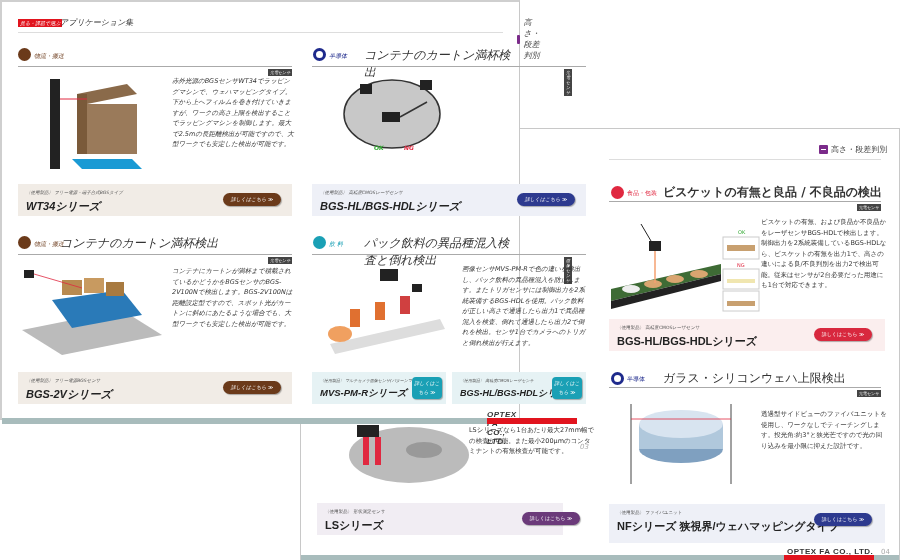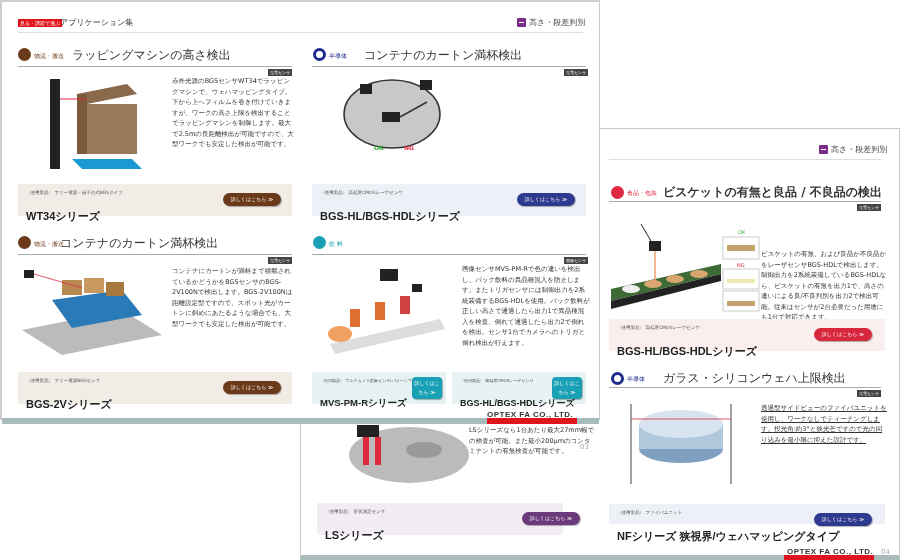--- a/index.html
+++ b/index.html
@@ -1,19 +1,19 @@
 <!DOCTYPE html>
 <html><head>
   <meta charset="utf-8">
   <style>
     * { box-sizing: border-box; margin: 0; padding: 0; }
     body { width: 900px; height: 560px; background: #ffffff; position: relative; overflow: hidden; font-family: "DejaVu Sans", sans-serif; color: #333; }
     .page { position: absolute; background: #fff; border: 1px solid #c8c8c8; }
     .page-back { left: 300px; top: 128px; width: 600px; height: 432px; z-index: 1; }
-    .page-front { left: 0; top: 0; width: 600px; height: 420px; z-index: 2; border-left: 2px solid #cfcfcf; border-top: 2px solid #cfcfcf; }
+    .page-front { left: 0; top: 0; width: 520px; height: 420px; z-index: 2; border-left: 2px solid #cfcfcf; border-top: 2px solid #cfcfcf; font-style: italic; }
     .footer-bar { position: absolute; left: 0; right: 0; height: 6px; background: #a8bcbc; }
     .footer-red { position: absolute; height: 6px; background: #e1141e; }
     .footer-company { position: absolute; font-family: "Liberation Sans", sans-serif; font-weight: bold; font-size: 8px; letter-spacing: 0.5px; color: #333; }
     .footer-page { position: absolute; font-size: 7px; color: #aaa; }
 
     .hdr-badge { position: absolute; background: #e1141e; color: #fff; font-size: 5px; padding: 1px 2px; }
     .hdr-title { position: absolute; font-size: 8px; color: #333; }
     .hdr-line { position: absolute; height: 1px; background: #ddd; }
     .cat-right { position: absolute; font-size: 8px; color: #444; display: flex; align-items: center; gap: 3px; }
     .cat-right .sq { width: 9px; height: 9px; background: #7b2b8a; border-radius: 1px; position: relative; }
@@ -25,21 +25,21 @@
     .sec-icon.teal { background: #1aa0b5; }
     .sec-icon.red { background: #e02840; }
     .sec-tag { position: absolute; font-size: 6px; }
     .sec-title { position: absolute; font-size: 12px; color: #333; }
     .sec-line { position: absolute; height: 1px; background: #aaa; }
     .sensor-tag { position: absolute; background: #444; color: #fff; font-size: 4px; padding: 1px 2px; }
     .desc { position: absolute; font-size: 6.5px; line-height: 10.5px; color: #333; }
 
     .prod-box { position: absolute; }
     .prod-sub { position: absolute; left: 8px; top: 6px; font-size: 4.5px; color: #555; }
-    .prod-name { position: absolute; left: 8px; top: 25px; font-size: 11px; font-weight: bold; color: #222; font-family: "Liberation Sans", sans-serif; }
+    .prod-name { position: absolute; left: 8px; top: 15px; font-size: 11px; font-weight: bold; color: #222; font-family: "Liberation Sans", sans-serif; }
     .prod-btn { position: absolute; border-radius: 8px; color: #fff; font-size: 5px; text-align: center; line-height: 12px; height: 13px; width: 58px; box-shadow: 1px 1px 1px rgba(0,0,0,0.3); }
 
     .img { position: absolute; }
   </style>
 </head>
 <body>
 
 <div class="page page-back">
   <div class="cat-right" style="left:518px; top:15px;">
     <span class="sq"></span>
@@ -66,21 +66,21 @@
       <rect x="112" y="18" width="36" height="22" fill="#fff" stroke="#ccc"></rect>
       <rect x="116" y="26" width="28" height="6" fill="#c8a070"></rect>
       <rect x="112" y="50" width="36" height="20" fill="#fff" stroke="#ccc"></rect>
       <rect x="116" y="60" width="28" height="4" fill="#f0e6b0"></rect>
       <rect x="112" y="72" width="36" height="20" fill="#fff" stroke="#ccc"></rect>
       <rect x="116" y="82" width="28" height="5" fill="#c8a070"></rect>
       <text x="127" y="15" font-size="5" fill="#3a3">OK</text>
       <text x="126" y="48" font-size="5" fill="#e02840">NG</text>
     </svg>
   </div>
-  <div class="desc" style="left:460px; top:88px; width:126px;margin-top:32px;">ビスケットの有無、および良品か不良品かをレーザセンサBGS-HDLで検出します。制御出力を2系統装備しているBGS-HDLなら、ビスケットの有無を出力1で、高さの違いによる良/不良判別を出力2で検出可能。従来はセンサが2台必要だった用途にも1台で対応できます。</div>
+  <div class="desc" style="left:460px; top:88px; width:126px;">ビスケットの有無、および良品か不良品かをレーザセンサBGS-HDLで検出します。制御出力を2系統装備しているBGS-HDLなら、ビスケットの有無を出力1で、高さの違いによる良/不良判別を出力2で検出可能。従来はセンサが2台必要だった用途にも1台で対応できます。</div>
   <div class="prod-box" style="left:308px; top:190px; width:276px; height:32px; background:#fbeeee;">
     <div class="prod-sub">〈使用製品〉 高精度CMOSレーザセンサ</div>
     <div class="prod-name">BGS-HL/BGS-HDLシリーズ</div>
     <div class="prod-btn" style="left:205px; top:9px; background:#d8283e;">詳しくはこちら ≫</div>
   </div>
 
   <div class="sec-icon navy" style="left:310px; top:243px;"></div>
   <div class="sec-tag" style="left:326px; top:246px; color:#1e2a8c;">半導体</div>
   <div class="sec-title" style="left:362px; top:241px;">ガラス・シリコンウェハ上限検出</div>
   <div class="sec-line" style="left:308px; right:18px; top:258px;"></div>
@@ -88,22 +88,22 @@
   <div class="img" style="left:320px; top:265px; width:120px; height:100px;">
     <svg width="120" height="100">
       <ellipse cx="60" cy="55" rx="42" ry="14" fill="#7fa0c0"></ellipse>
       <rect x="18" y="30" width="84" height="25" fill="#b0c8dc"></rect>
       <ellipse cx="60" cy="30" rx="42" ry="14" fill="#d8e4f0"></ellipse>
       <line x1="10" y1="10" x2="10" y2="90" stroke="#444"></line>
       <line x1="110" y1="10" x2="110" y2="90" stroke="#444"></line>
       <line x1="10" y1="25" x2="110" y2="25" stroke="#e02840" stroke-width="0.8"></line>
     </svg>
   </div>
-  <div class="desc" style="left:460px; top:274px; width:126px;text-decoration:underline;">透過型サイドビューのファイバユニットを使用し、ワークなしでティーチングします。投光角:約3°と狭光芒ですので光の回り込みを最小限に抑えた設計です。</div>
-  <div class="prod-box" style="left:308px; top:375px; width:276px; height:20px; background:#eef0f7;">
+  <div class="desc" style="left:460px; top:280px; width:126px;">透過型サイドビューのファイバユニットを使用し、ワークなしでティーチングします。投光角:約3°と狭光芒ですので光の回り込みを最小限に抑えた設計です。</div>
+  <div class="prod-box" style="left:308px; top:375px; width:276px; height:39px; background:#eef0f7;">
     <div class="prod-sub">〈使用製品〉 ファイバユニット</div>
     <div class="prod-name">NFシリーズ 狭視界/ウェハマッピングタイプ</div>
     <div class="prod-btn" style="left:205px; top:9px; background:#2d3a8f;">詳しくはこちら ≫</div>
   </div>
 
   <div class="img" style="left:48px; top:296px; width:120px; height:70px;">
     <svg width="120" height="70">
       <ellipse cx="60" cy="30" rx="60" ry="28" fill="#bbb"></ellipse>
       <ellipse cx="75" cy="25" rx="18" ry="8" fill="#999"></ellipse>
       <rect x="8" y="0" width="22" height="12" fill="#222"></rect>
@@ -128,21 +128,20 @@
   <div class="hdr-badge" style="left:16px; top:17px;">見る・課題で選ぶ</div>
   <div class="hdr-title" style="left:58px; top:15px;">アプリケーション集</div>
   <div class="cat-right" style="left:515px; top:15px;">
     <span class="sq"></span>
     <span>高さ・段差判別</span>
   </div>
   <div class="hdr-line" style="left:16px; right:16px; top:30px;"></div>
 
   <div class="sec-icon brown" style="left:16px; top:46px;"></div>
   <div class="sec-tag" style="left:32px; top:50px; color:#6b3a1a;">物流・搬送</div>
-  <div class="sec-title" style="left:70px; top:45px;">ラッピングマシンの高さ検出</div>
   <div class="sec-line" style="left:16px; width:274px; top:64px;"></div>
   <div class="sensor-tag" style="left:266px; top:67px;">光電センサ</div>
   <div class="img" style="left:30px; top:72px; width:120px; height:100px;">
     <svg width="120" height="100">
       <rect x="18" y="5" width="10" height="90" fill="#222"></rect>
       <polygon points="45,20 95,10 105,20 55,30" fill="#8a6a4a"></polygon>
       <rect x="55" y="30" width="50" height="50" fill="#9a7a5a"></rect>
       <rect x="45" y="20" width="10" height="60" fill="#7a5a3a"></rect>
       <polygon points="40,85 100,85 110,95 50,95" fill="#1a9ad4"></polygon>
       <line x1="28" y1="25" x2="55" y2="25" stroke="#e02840" stroke-width="1"></line>
@@ -195,20 +194,21 @@
   </div>
   <div class="desc" style="left:170px; top:264px; width:124px;">コンテナにカートンが満杯まで積載されているかどうかをBGSセンサのBGS-2V100Nで検出します。BGS-2V100Nは距離設定型ですので、スポット光がカートンに斜めにあたるような場合でも、大型ワークでも安定した検出が可能です。</div>
   <div class="prod-box" style="left:16px; top:370px; width:274px; height:32px; background:#f1ece6;">
     <div class="prod-sub">〈使用製品〉 フリー電源BGSセンサ</div>
     <div class="prod-name">BGS-2Vシリーズ</div>
     <div class="prod-btn" style="left:205px; top:9px; background:#6b3a1a;">詳しくはこちら ≫</div>
   </div>
 
   <div class="sec-icon teal" style="left:311px; top:234px;"></div>
   <div class="sec-tag" style="left:327px; top:238px; color:#1aa0b5;">飲 料</div>
+  <div class="sec-title" style="left:362px; top:233px;">パック飲料の異品種混入検査と倒れ検出</div>
   <div class="sec-line" style="left:310px; width:274px; top:252px;"></div>
   <div class="sensor-tag" style="left:562px; top:255px;">画像センサ</div>
   <div class="img" style="left:318px; top:262px; width:130px; height:100px;">
     <svg width="130" height="100">
       <polygon points="10,80 120,55 125,65 15,90" fill="#ddd"></polygon>
       <rect x="30" y="45" width="10" height="18" fill="#e07030"></rect>
       <rect x="55" y="38" width="10" height="18" fill="#e07030"></rect>
       <rect x="80" y="32" width="10" height="18" fill="#d04040"></rect>
       <rect x="60" y="5" width="18" height="12" fill="#222"></rect>
       <rect x="92" y="20" width="10" height="8" fill="#222"></rect>

